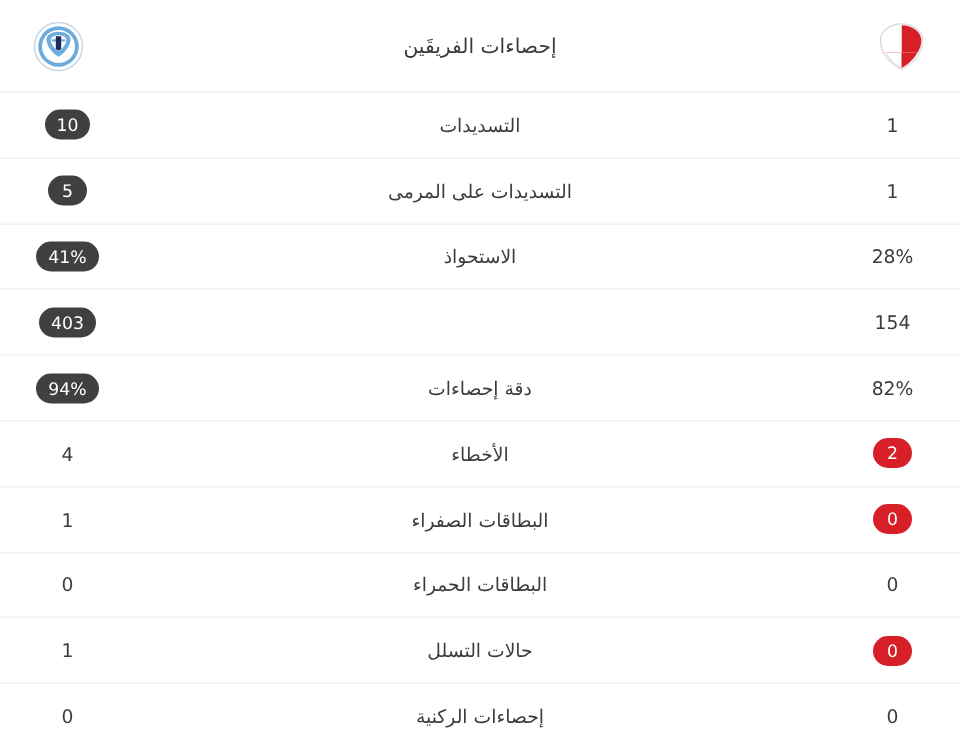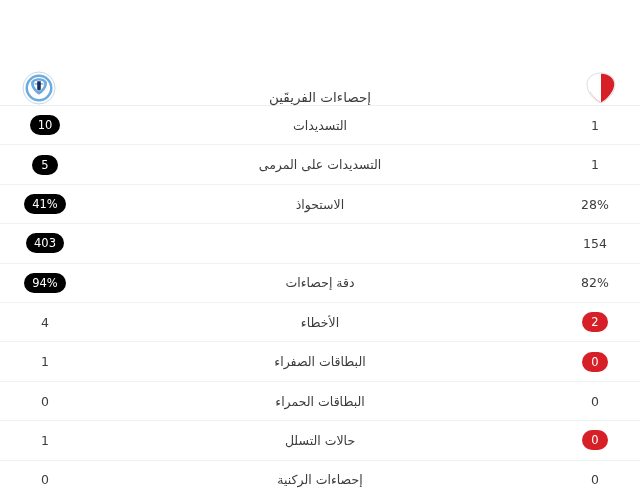--- a/index.html
+++ b/index.html
@@ -23,27 +23,26 @@
     background: #ffffff;
     display: flex;
     flex-direction: column;
   }
 
   
   .header-row {
     height: 62px;
     flex: 0 0 62px;
     display: flex;
-    align-items: flex-end;
+    align-items: center;
     justify-content: space-between;
     padding: 0 22px;
     box-sizing: border-box;
     border-bottom: 1px solid #eceef0;
     position: relative;
-    margin-top: 44px;
   }
   .header-title {
     position: absolute;
     left: 0;
     right: 0;
     text-align: center;
     font-size: 13.5px;
     color: #3c3c3c;
     letter-spacing: 0;
   }
@@ -102,21 +101,21 @@
     display: inline-block;
     min-width: 26px;
     padding: 3px 8px;
     border-radius: 11px;
     color: #ffffff;
     font-size: 11.5px;
     line-height: 14px;
     text-align: center;
     box-sizing: border-box;
   }
-  .pill.navy { background: #000000; }
+  .pill.navy { background: #404040; }
   .pill.red  { background: #d61f26; }
 
   
   .watermark {
     position: absolute;
     right: 14px;
     bottom: 10px;
     text-align: center;
     line-height: 1;
     z-index: 5;

